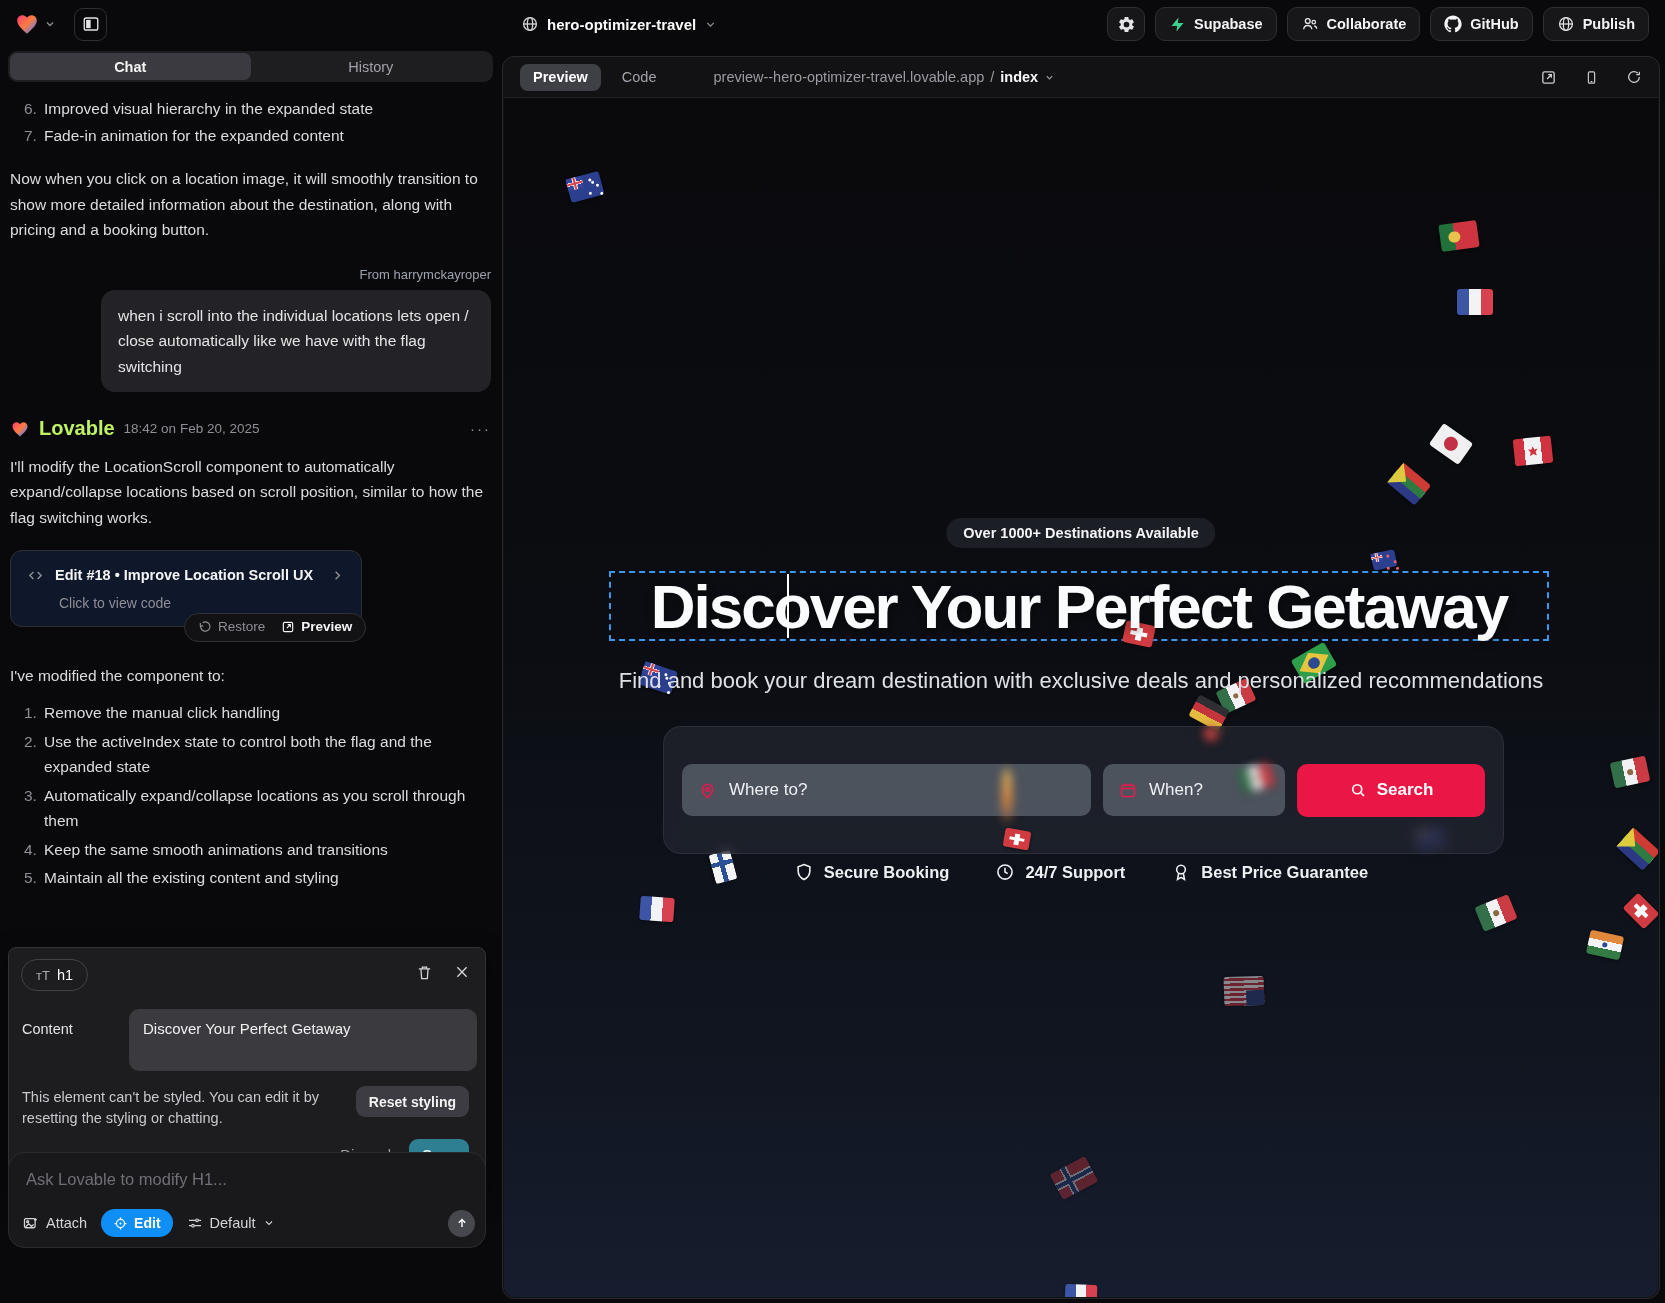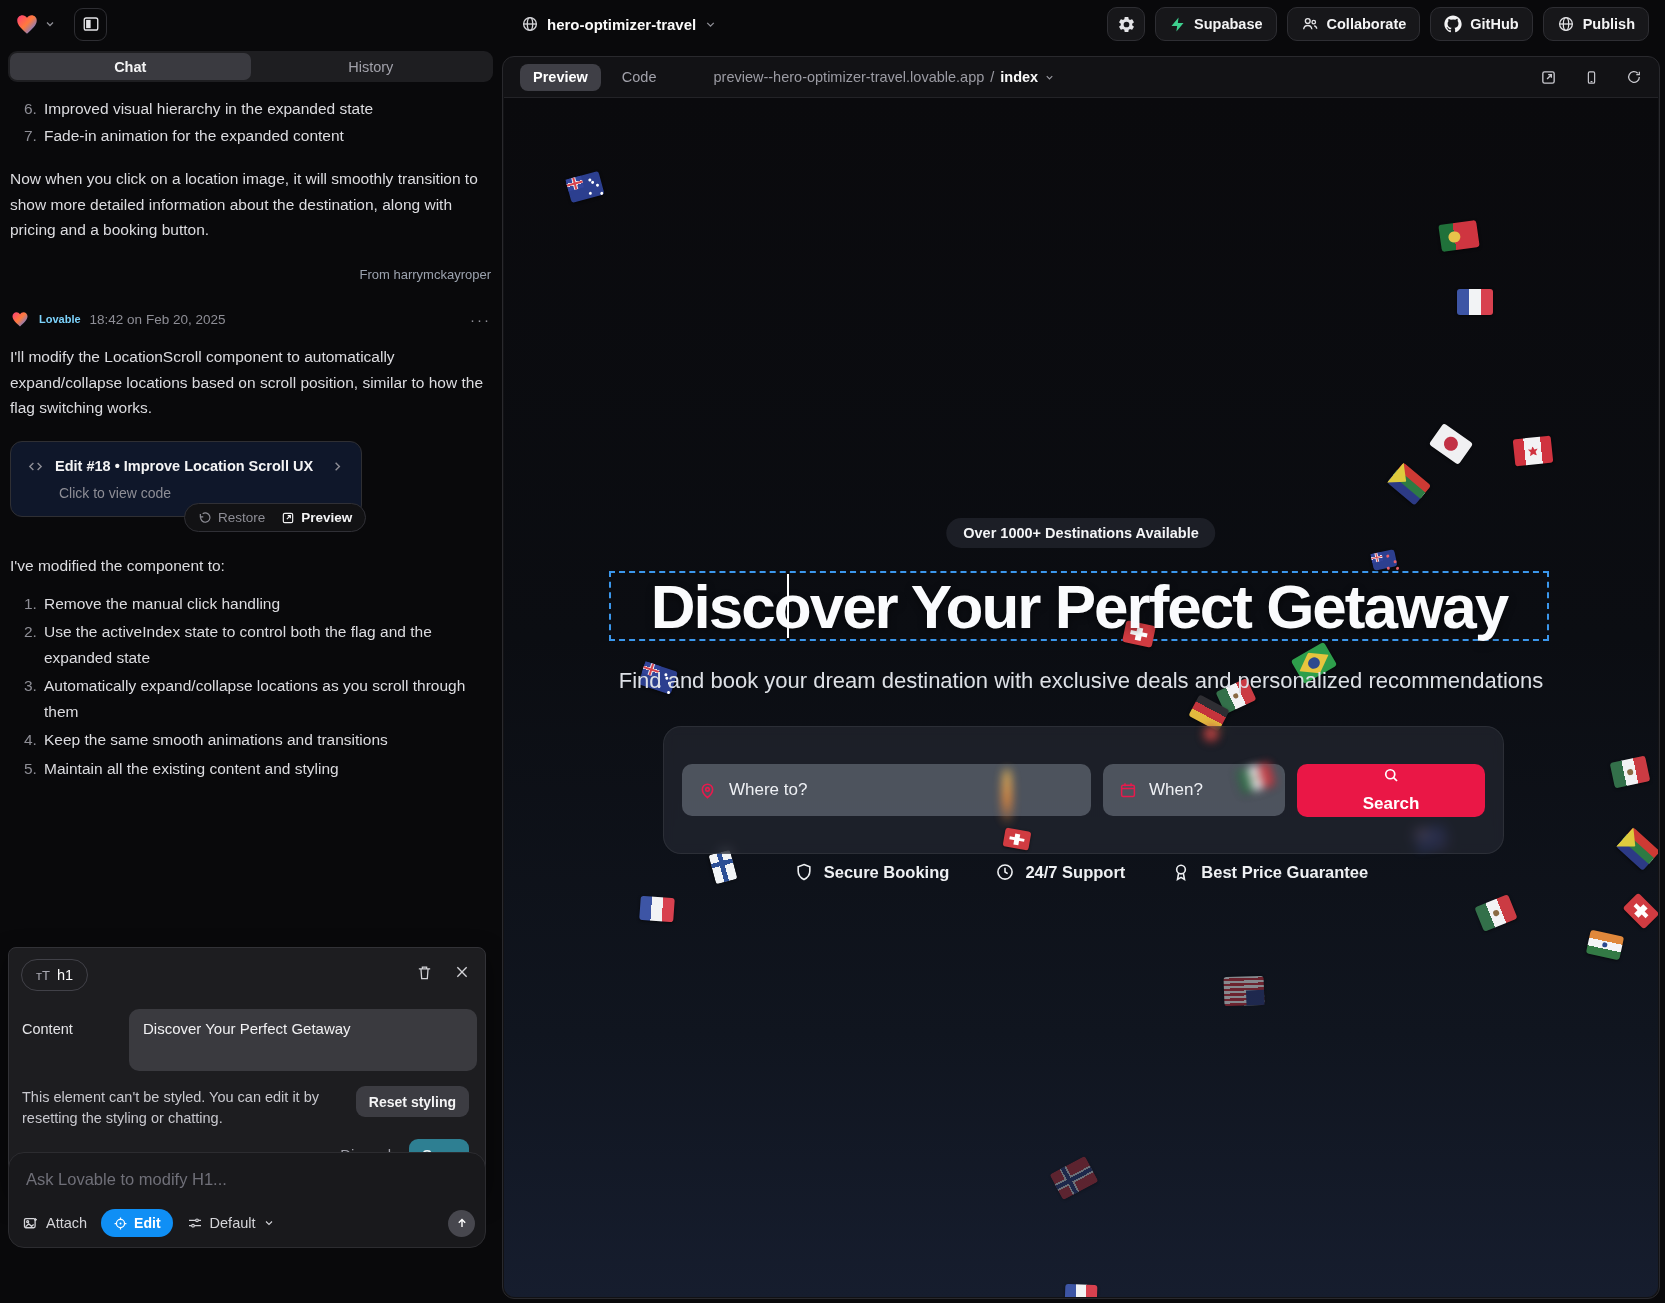--- a/index.html
+++ b/index.html
@@ -22,21 +22,21 @@
   .tab { display:flex; align-items:center; justify-content:center; font-size:14.5px; color:#a1a1aa; border-radius:7px; cursor:pointer; }
   .tab.active { background:#3a3a40; color:#f4f4f5; font-weight:600; }
 
   .chat { position:absolute; left:10px; top:96px; width:481px; font-size:15.5px; line-height:25.5px; color:#dcdce0; }
   .oli { display:flex; margin-bottom:1px; }
   .oli .num { width:34px; flex:0 0 34px; color:#8e8e96; padding-left:14px; }
   .chat-p { margin-top:18px; }
   .from-label { margin-top:24px; text-align:right; font-size:13px; color:#9ca3af; line-height:16px; }
   .bubble { margin-top:7px; margin-left:91px; background:#232327; border-radius:14px; padding:13px 17px; color:#e4e4e7; }
   .msg-head { margin-top:24px; display:flex; align-items:center; gap:9px; }
-  .msg-head .name { font-weight:700; color:#7dd3fc; font-size:11px; }
+  .msg-head .name { font-weight:700; color:#bef264; font-size:20px; }
   .msg-head .time { font-size:13.5px; color:#8e8e96; }
   .msg-head .dots { margin-left:auto; color:#8e8e96; letter-spacing:2px; font-size:15px; cursor:pointer; }
   .edit-card-wrap { position:relative; margin-top:20px; margin-bottom:36px; }
   .edit-card { width:352px; background:#0f172a; border:1px solid #2f2f33; border-radius:12px; padding:12px 16px 14px; }
   .edit-card-row1 { display:flex; align-items:center; gap:11px; font-size:14.5px; font-weight:600; color:#f4f4f5; }
   .edit-card-row1 .gray { color:#8e8e96; display:flex; }
   .edit-card-row1 .chev { margin-left:auto; }
   .edit-card-sub { margin-left:32px; margin-top:5px; font-size:14px; color:#8e8e96; line-height:18px; }
   .restore-pill { position:absolute; left:174px; bottom:-15px; height:29px; display:flex; align-items:center; gap:16px; background:#121214; border:1px solid #303036; border-radius:15px; padding:0 13px; font-size:13.5px; }
   .restore-pill .restore { color:#8e8e96; display:flex; align-items:center; gap:6px; cursor:pointer; }
@@ -119,21 +119,21 @@
 
   .hero-badge { position:absolute; top:420px; left:50%; transform:translateX(-50%); z-index:3; background:rgba(30,33,40,.92); border-radius:15px; height:30px; display:flex; align-items:center; padding:0 17px; font-size:14.5px; font-weight:600; color:#f3f4f6; white-space:nowrap; }
   .selection-box { position:absolute; left:105px; top:473px; width:940px; height:70px; z-index:1; border:2px dashed #3b97ec; }
   .hero-h1 { position:absolute; left:105px; top:473px; width:940px; height:70px; z-index:3; display:flex; align-items:center; justify-content:center; font-size:62px; font-weight:700; letter-spacing:-2px; color:#fafbfd; white-space:nowrap; text-shadow:0 3px 8px rgba(0,0,0,.45); cursor:text; }
   .caret { position:absolute; left:283px; top:476px; width:2px; height:64px; background:#fff; z-index:4; }
   .hero-sub { position:absolute; left:0; right:0; top:570px; z-index:3; text-align:center; font-size:22px; color:#dde0e6; }
   .search-card { position:absolute; left:159px; top:628px; width:841px; height:128px; z-index:3; background:rgba(39,43,53,.58); border:1px solid rgba(255,255,255,.07); border-radius:18px; display:flex; align-items:center; gap:12px; padding:0 18px; backdrop-filter:blur(6px); }
   .search-input { height:52px; background:rgba(128,135,148,.5); border-radius:10px; display:flex; align-items:center; gap:12px; padding:0 16px; font-size:17px; color:#eef0f4; cursor:text; }
   .search-input.where { flex:1; }
   .search-input.when { width:182px; }
-  .search-btn { width:188px; height:53px; background:#ea1746; border:none; border-radius:10px; display:flex; align-items:center; justify-content:center; gap:10px; color:#fff; font-size:17px; font-weight:700; cursor:pointer;flex-direction:column; }
+  .search-btn { width:188px; height:53px; background:#ea1746; border:none; border-radius:10px; display:flex; align-items:center; justify-content:center; gap:10px; color:#fff; font-size:17px; font-weight:700; cursor:pointer; }
   .trust-row { position:absolute; left:0; right:0; top:764px; z-index:3; display:flex; justify-content:center; align-items:center; gap:46px; }
   .trust-item { display:flex; align-items:center; gap:10px; font-size:16.5px; font-weight:600; color:#eef0f3; }
 
   svg { display:block; }
 </style>
 </head>
 <body>
 
 <div class="stage">
 
@@ -238,20 +238,21 @@
           <span class="num">6.</span>
           <span class="txt">Improved visual hierarchy in the expanded state</span>
         </div>
         <div class="oli">
           <span class="num">7.</span>
           <span class="txt">Fade-in animation for the expanded content</span>
         </div>
       </div>
     <div class="chat-p">Now when you click on a location image, it will smoothly transition to show more detailed information about the destination, along with pricing and a booking button.</div>
     <div class="from-label">From harrymckayroper</div>
+    <div class="bubble">when i scroll into the individual locations lets open / close automatically like we have with the flag switching</div>
 
     <div class="msg-head">
       <span>
         <svg width="20" height="20" viewBox="0 0 24 24">
             <defs>
               <linearGradient id="hg2" x1="0" y1="0" x2="1" y2="0.9">
                 <stop offset="0" stop-color="#ff3d77"></stop>
                 <stop offset="0.5" stop-color="#ff7a3d"></stop>
                 <stop offset="1" stop-color="#4a7dff"></stop>
               </linearGradient>

